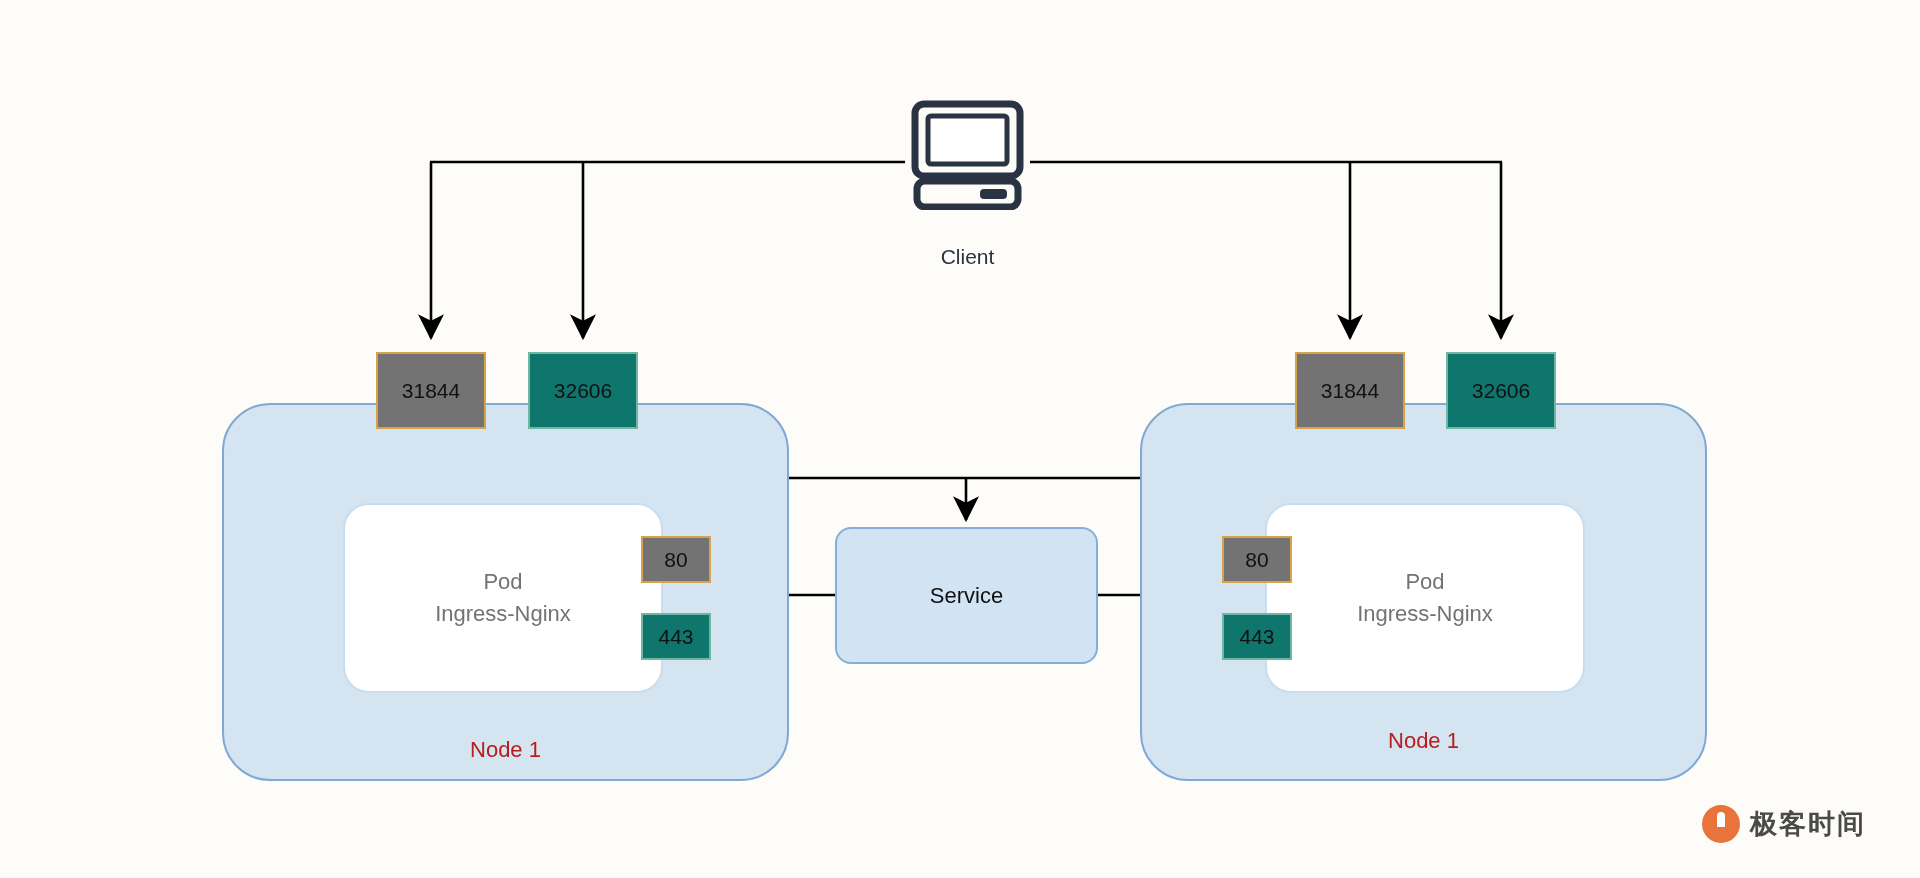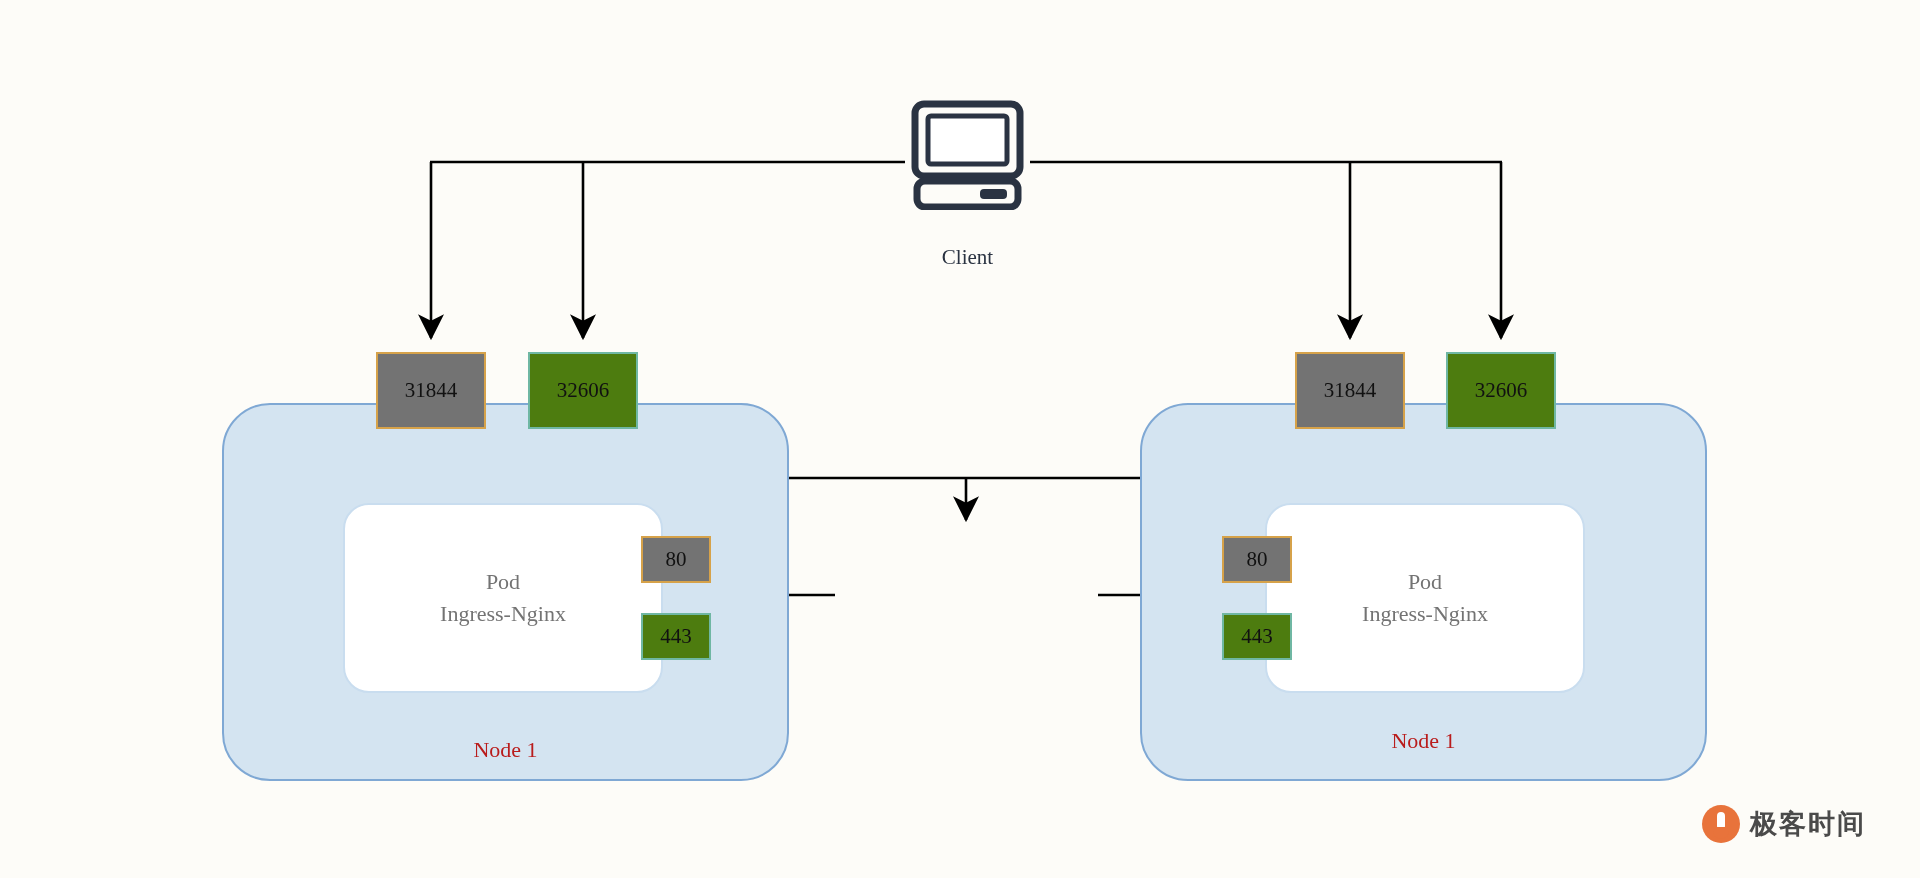--- a/index.html
+++ b/index.html
@@ -5,21 +5,21 @@
   html, body {
     margin: 0;
     padding: 0;
     background: #fdfcf8;
   }
   #canvas {
     position: relative;
     width: 1920px;
     height: 878px;
     background: #fdfcf8;
-    font-family: Liberation Serif, serif;
+    font-family: Liberation Sans, sans-serif;
     overflow: hidden;
   }
   #wires {
     position: absolute;
     left: 0;
     top: 0;
     width: 1920px;
     height: 878px;
     pointer-events: none;
   }
@@ -81,21 +81,21 @@
     align-items: center;
     justify-content: center;
     font-size: 21px;
     color: #111111;
   }
   .port.orange {
     background: #737373;
     border: 2px solid #d6a24a;
   }
   .port.green {
-    background: #4d7c0f;
+    background: #0f766e;
     border: 2px solid #6fb7a3;
   }
 
   
   .client-wrap {
     position: absolute;
   }
   .client-caption {
     position: absolute;
     width: 100%;
@@ -225,19 +225,20 @@
     <div class="pod-line">Pod</div>
     <div class="pod-line">Ingress-Nginx</div>
   </div>
 
   <div class="port orange" style="left:1295px; top:352px; width:110px; height:77px;">31844</div>
   <div class="port green" style="left:1446px; top:352px; width:110px; height:77px;">32606</div>
 
   <div class="port orange" style="left:1222px; top:536px; width:70px; height:47px;">80</div>
   <div class="port green" style="left:1222px; top:613px; width:70px; height:47px;">443</div>
 
+  <div class="service-box" style="left:835px; top:527px; width:263px; height:137px;">Service</div>
 
   <div class="watermark" style="left:1702px; top:793px;margin-top:12px;">
     <div class="wm-mark"></div>
     <div class="wm-text">极客时间</div>
   </div>
 
 </div>
 
 </body></html>

